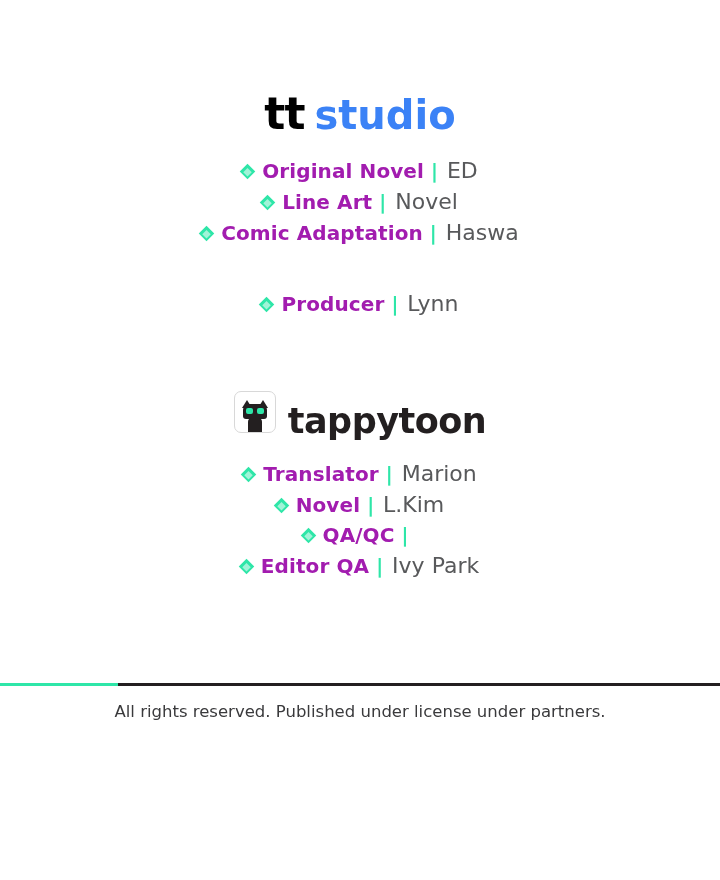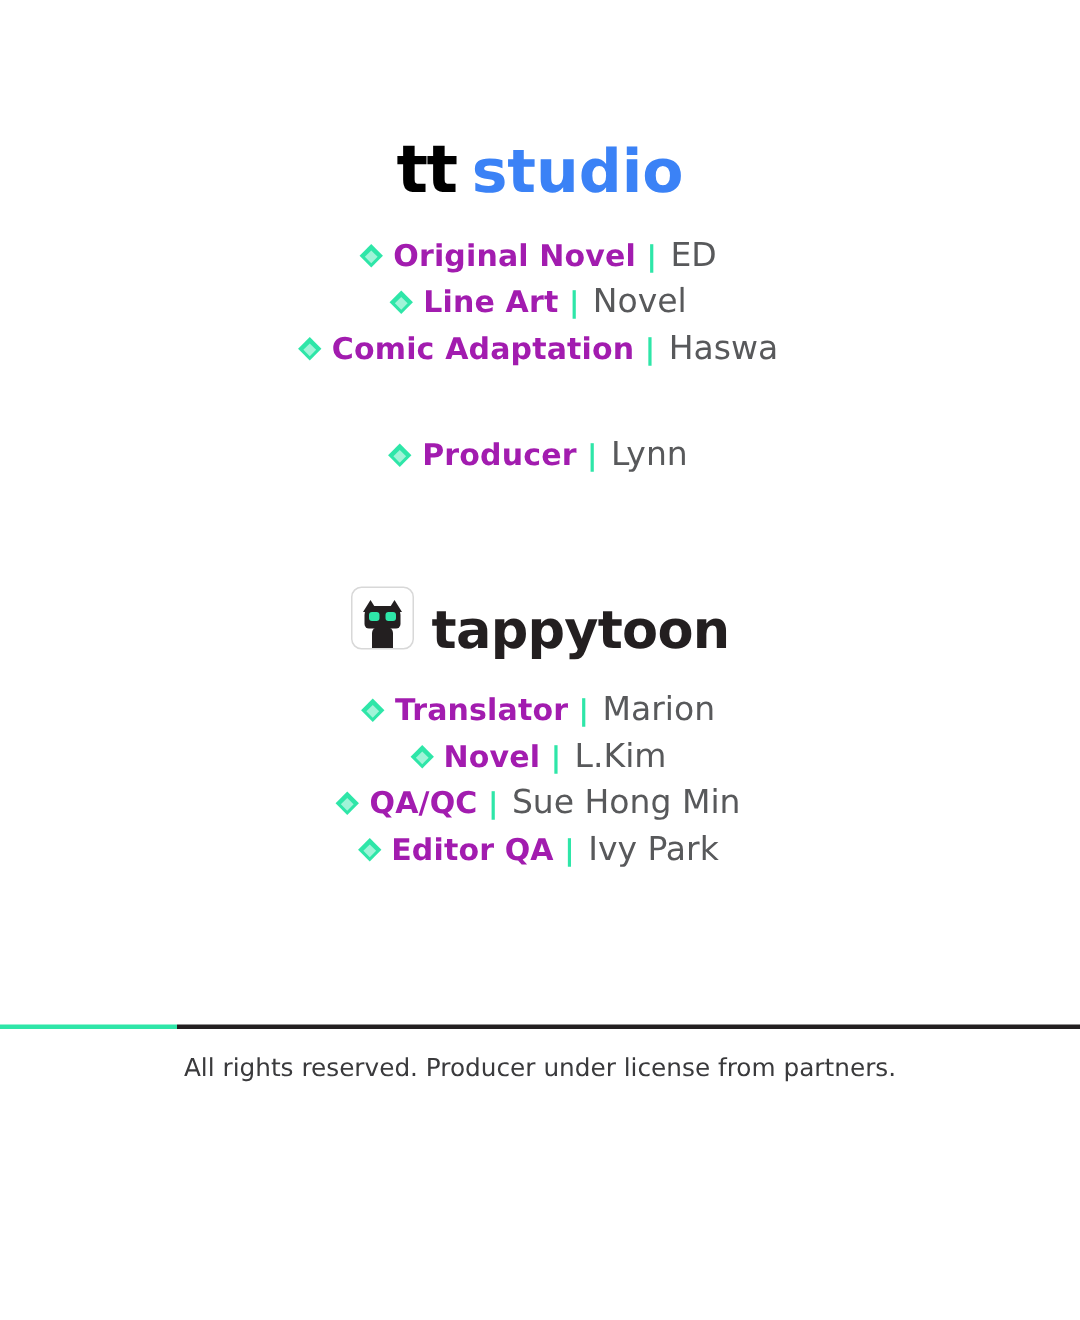--- a/index.html
+++ b/index.html
@@ -275,33 +275,32 @@
       <span class="diamond"></span>
       <span class="role">Novel</span>
       <span class="sep">|</span>
       <span class="name">L.Kim</span>
     </div>
 
     <div class="credit-row">
       <span class="diamond"></span>
       <span class="role">QA/QC</span>
       <span class="sep">|</span>
-      <span class="name">Sue Hong Min</span>
     </div>
 
     <div class="credit-row">
       <span class="diamond"></span>
       <span class="role">Editor QA</span>
       <span class="sep">|</span>
       <span class="name">Ivy Park</span>
     </div>
   </div>
 
   <div class="footer-rule">
     <span class="accent"></span>
     <span class="dark"></span>
   </div>
 
   <div class="footer-text">
-    <div>All rights reserved. Producer under license from partners.</div>
+    <div>All rights reserved. Published under license under partners.</div>
   </div>
 
 </div>
 
 </body></html>

